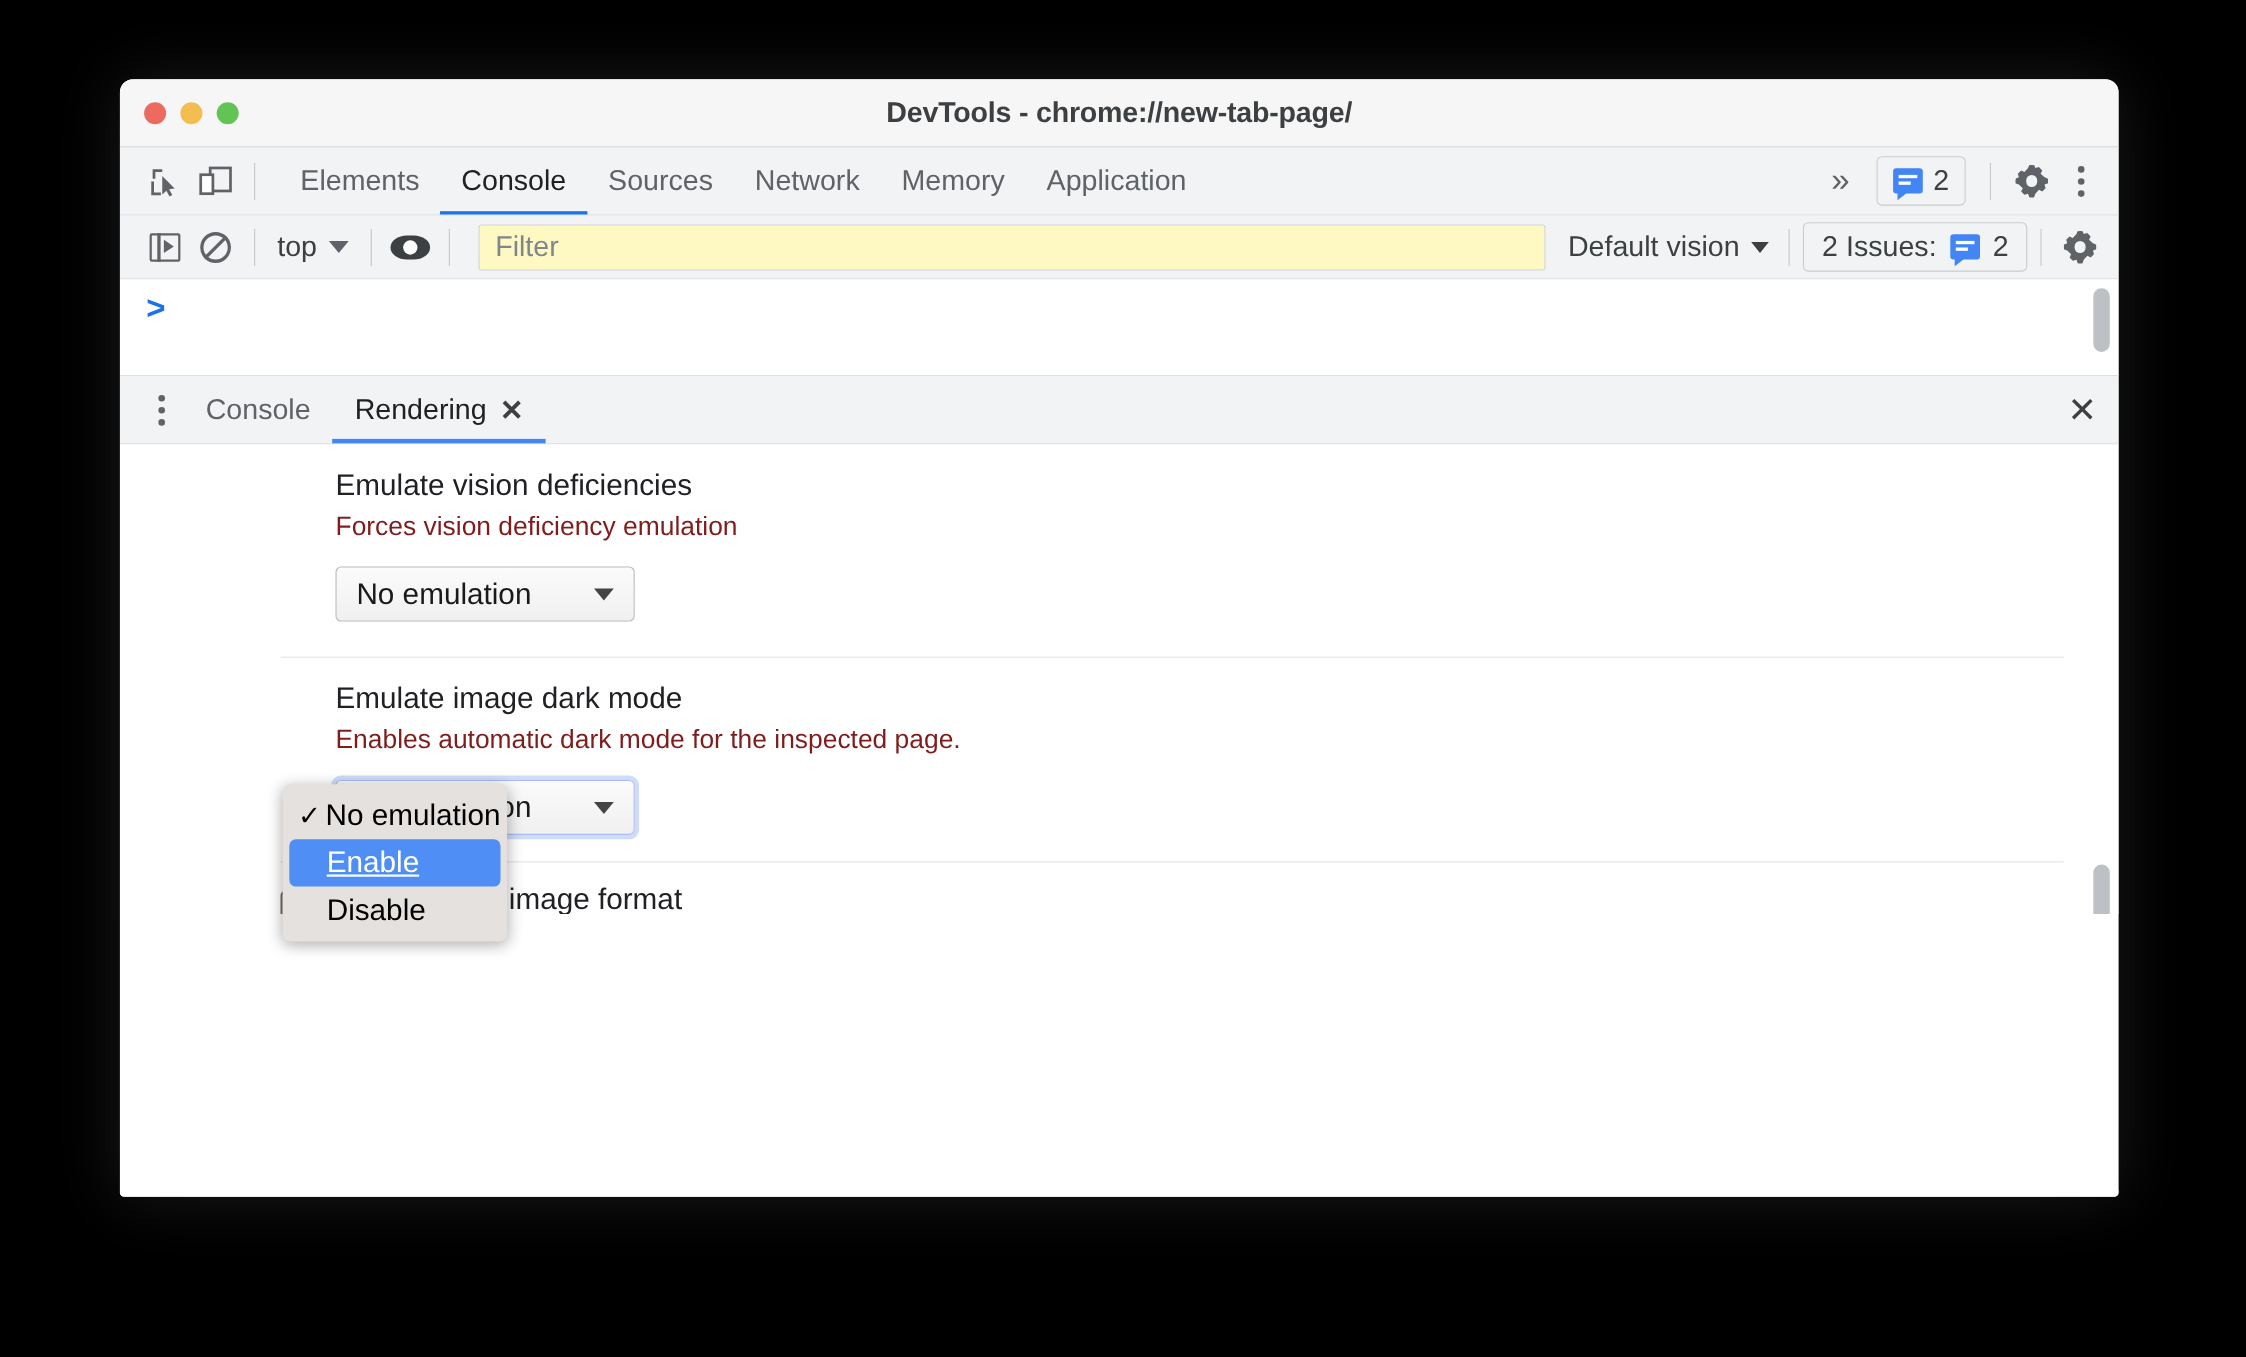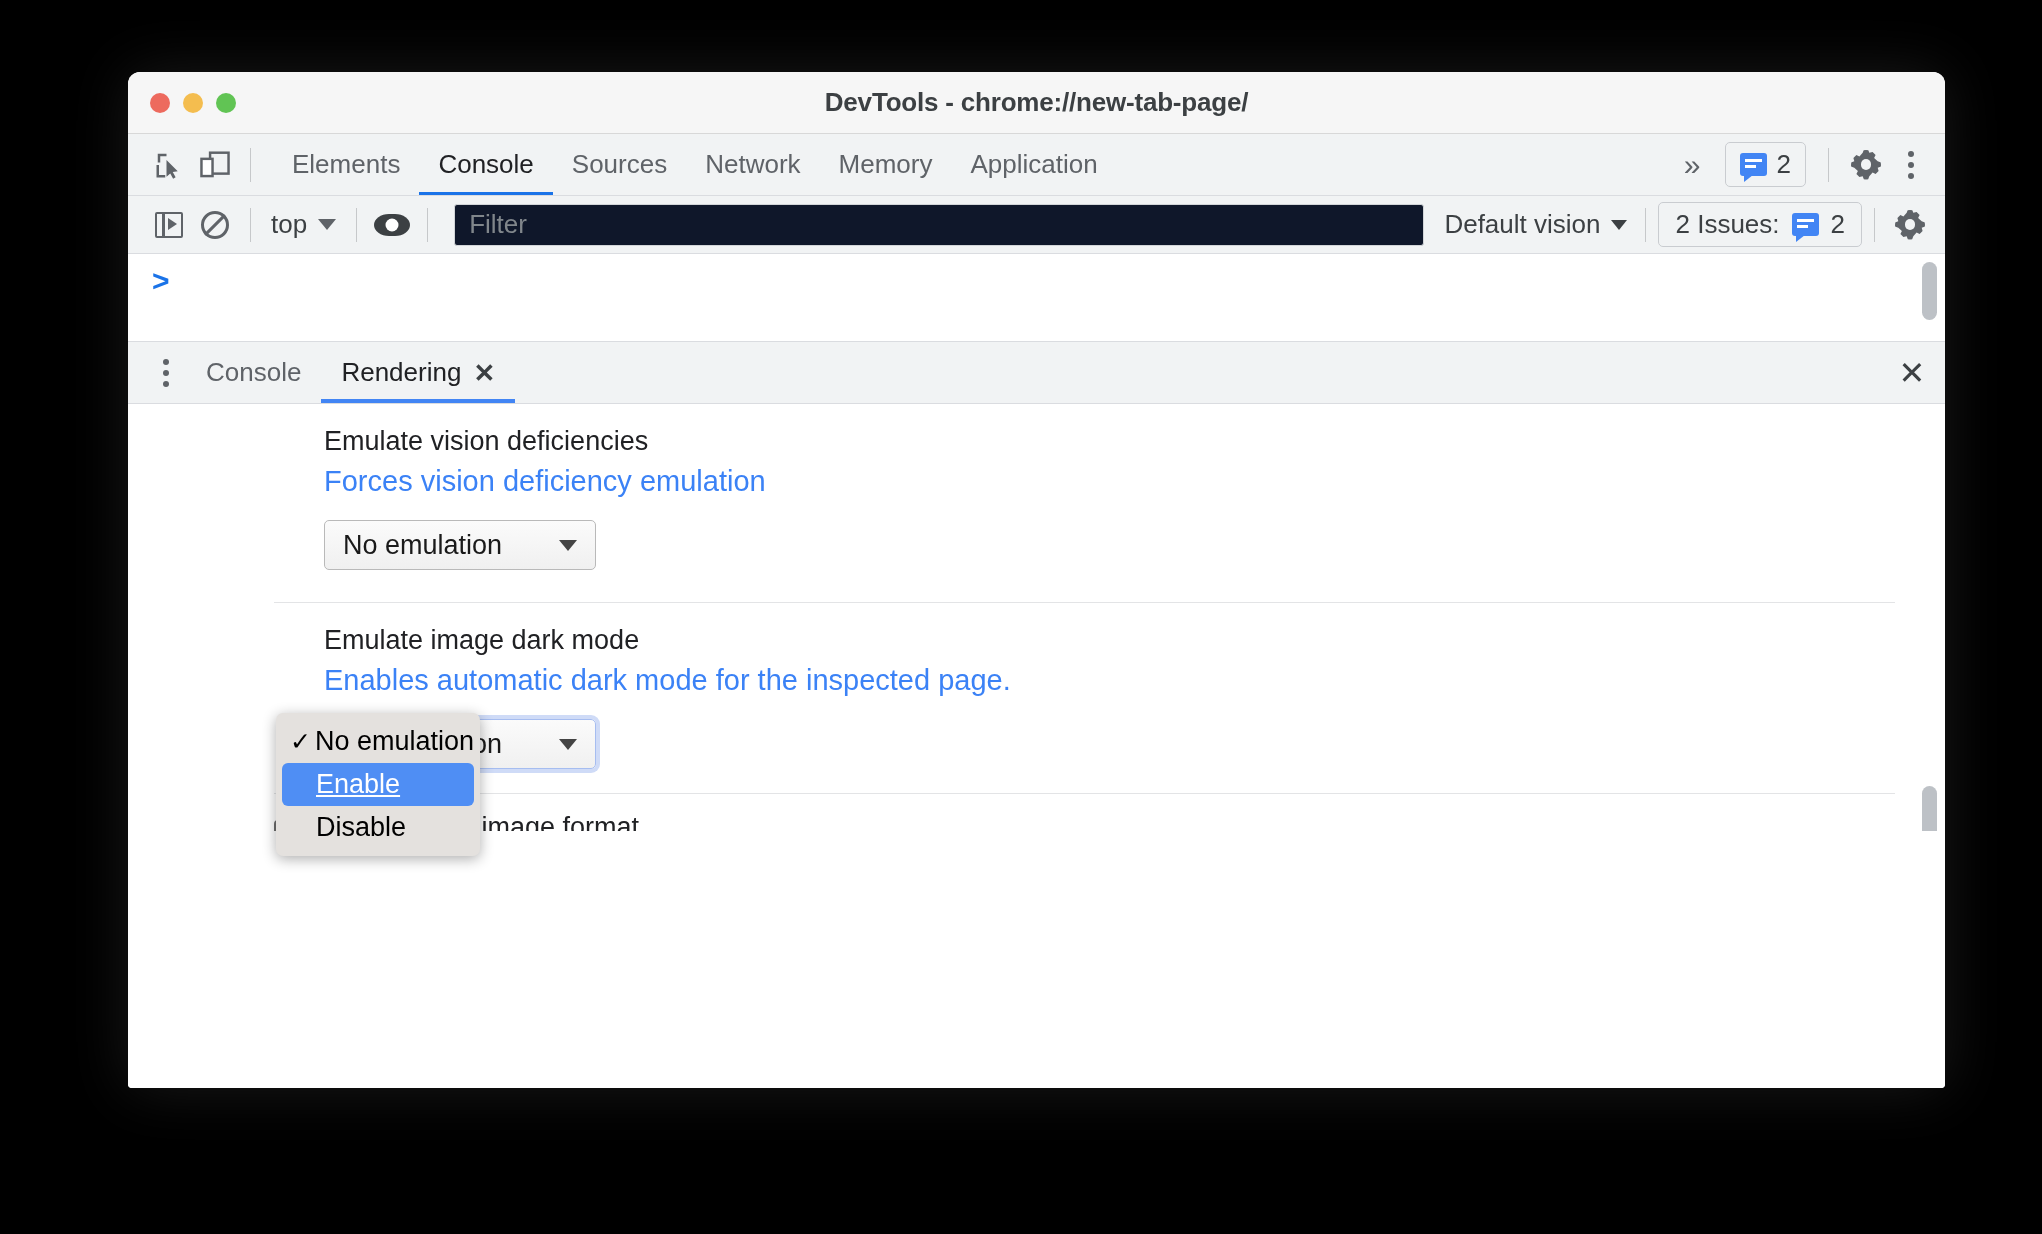--- a/index.html
+++ b/index.html
@@ -15,21 +15,21 @@
   #stage {
     position: relative;
     width: 2042px;
     height: 1234px;
     background: #000000;
   }
 
   
   #window {
     position: absolute;
-    left: 128px;
+    left: 109px;
     top: 72px;
     width: 1817px;
     height: 1016px;
     background: #ffffff;
     border-radius: 12px 12px 4px 4px;
     overflow: hidden;
     box-shadow: 0 0 60px rgba(255,255,255,0.10);
   }
 
   
@@ -272,21 +272,21 @@
     left: 50%; top: 50%;
     transform: translate(-50%,-50%);
     width: 13px; height: 13px;
     border-radius: 50%;
     background: #ffffff;
   }
   #filter-input {
     flex: 1;
     height: 42px;
     margin: 0 14px;
-    background: #0f172a;
+    background: #fef9c3;
     border: 1px solid #d2d5d8;
     border-radius: 3px;
     display: flex;
     align-items: center;
     padding: 0 14px;
     font-size: 26px;
     color: #80868b;
     min-width: 60px;
   }
   .levels {
@@ -402,22 +402,22 @@
     height: 1px;
     background: #e3e4e6;
     margin: 0 50px 0 146px;
   }
   .s-title {
     font-size: 27px;
     color: #202124;
     margin-top: 22px;
   }
   .s-desc {
-    font-size: 29px;
-    color: #3b82f6;
+    font-size: 24px;
+    color: #7f1d1d;
     margin-top: 8px;
   }
   .dd {
     margin-top: 22px;
     display: inline-flex;
     align-items: center;
     justify-content: space-between;
     gap: 24px;
     min-width: 272px;
     height: 50px;

